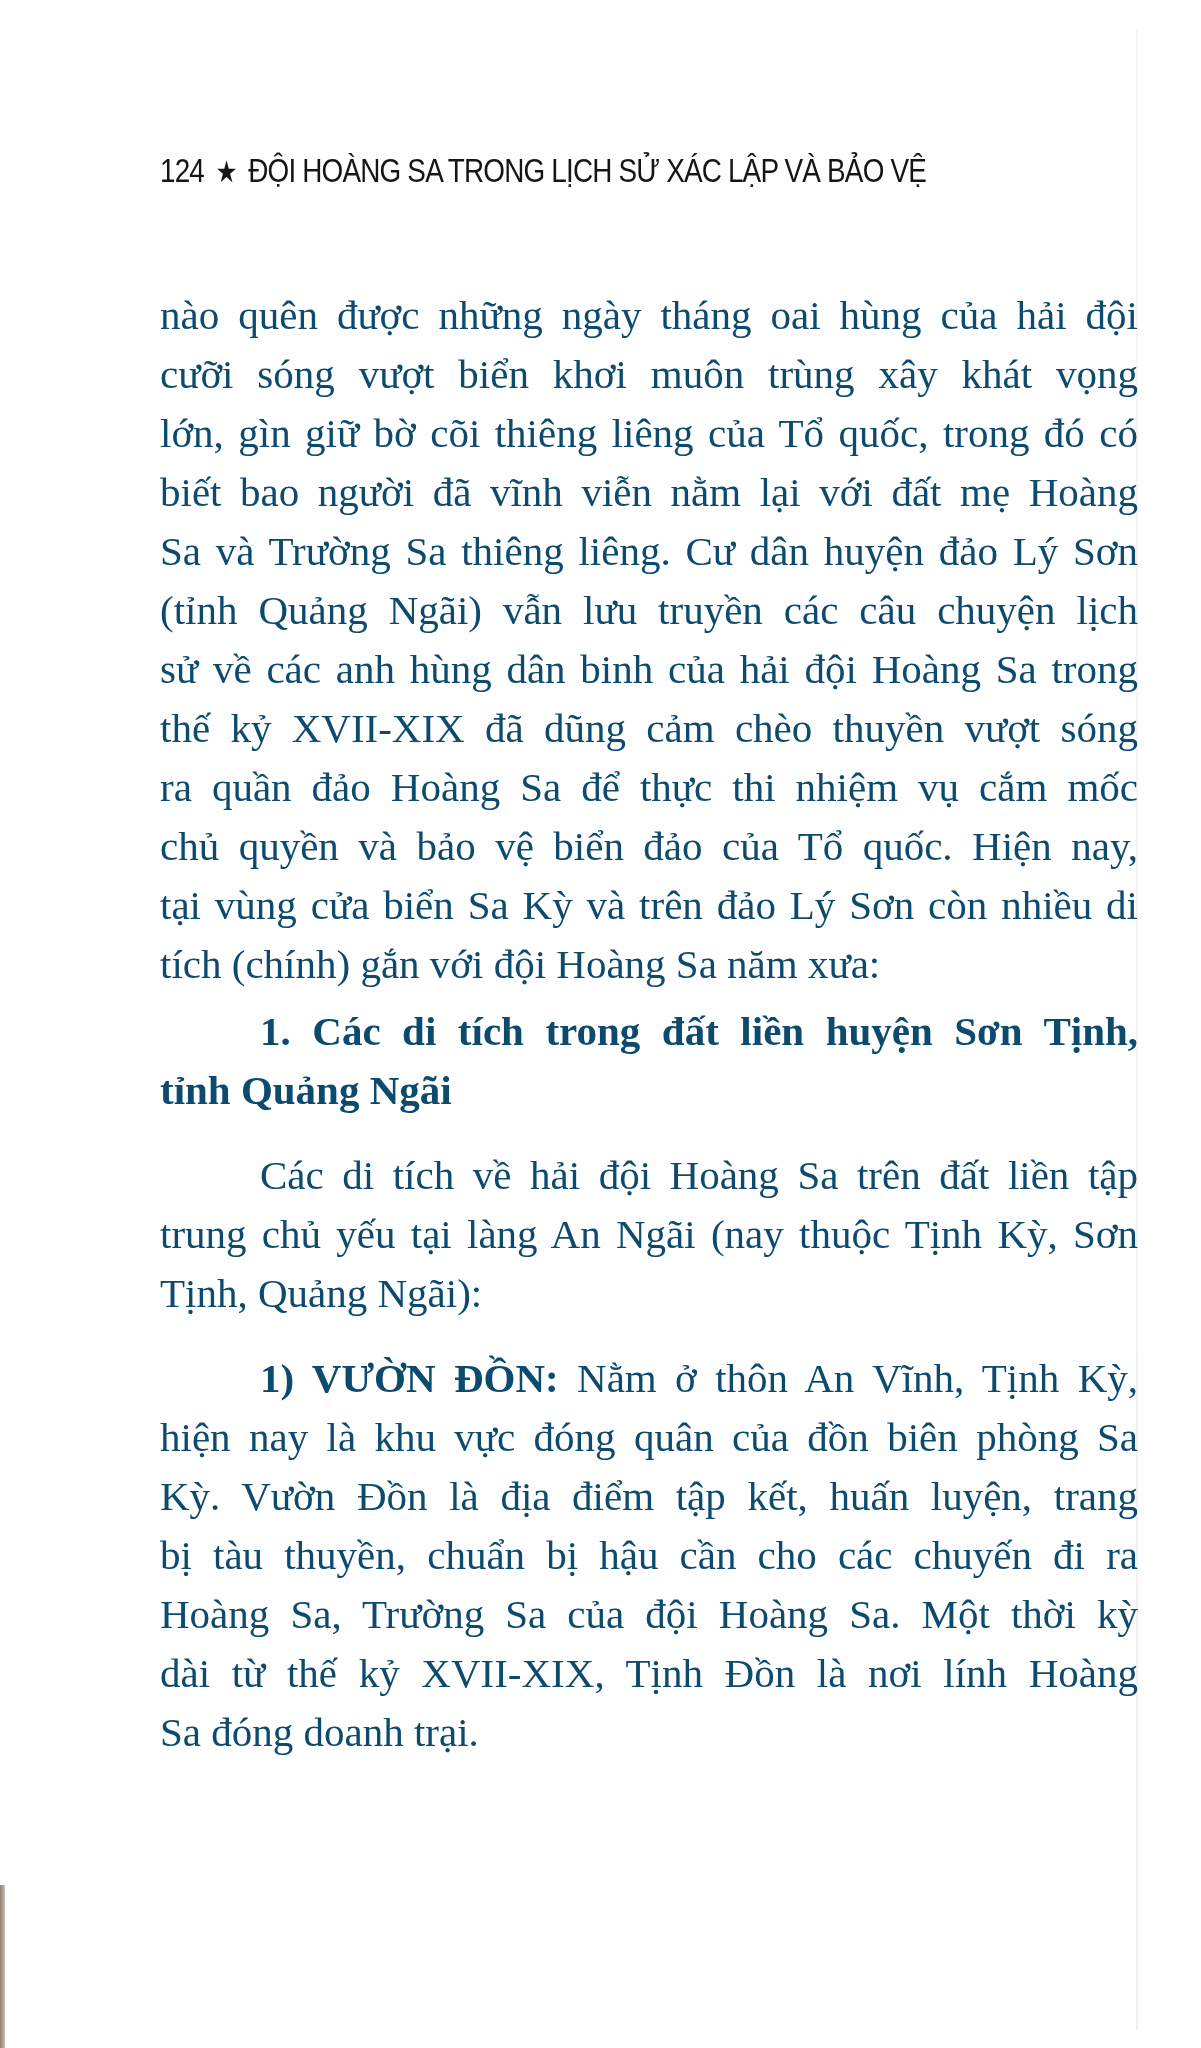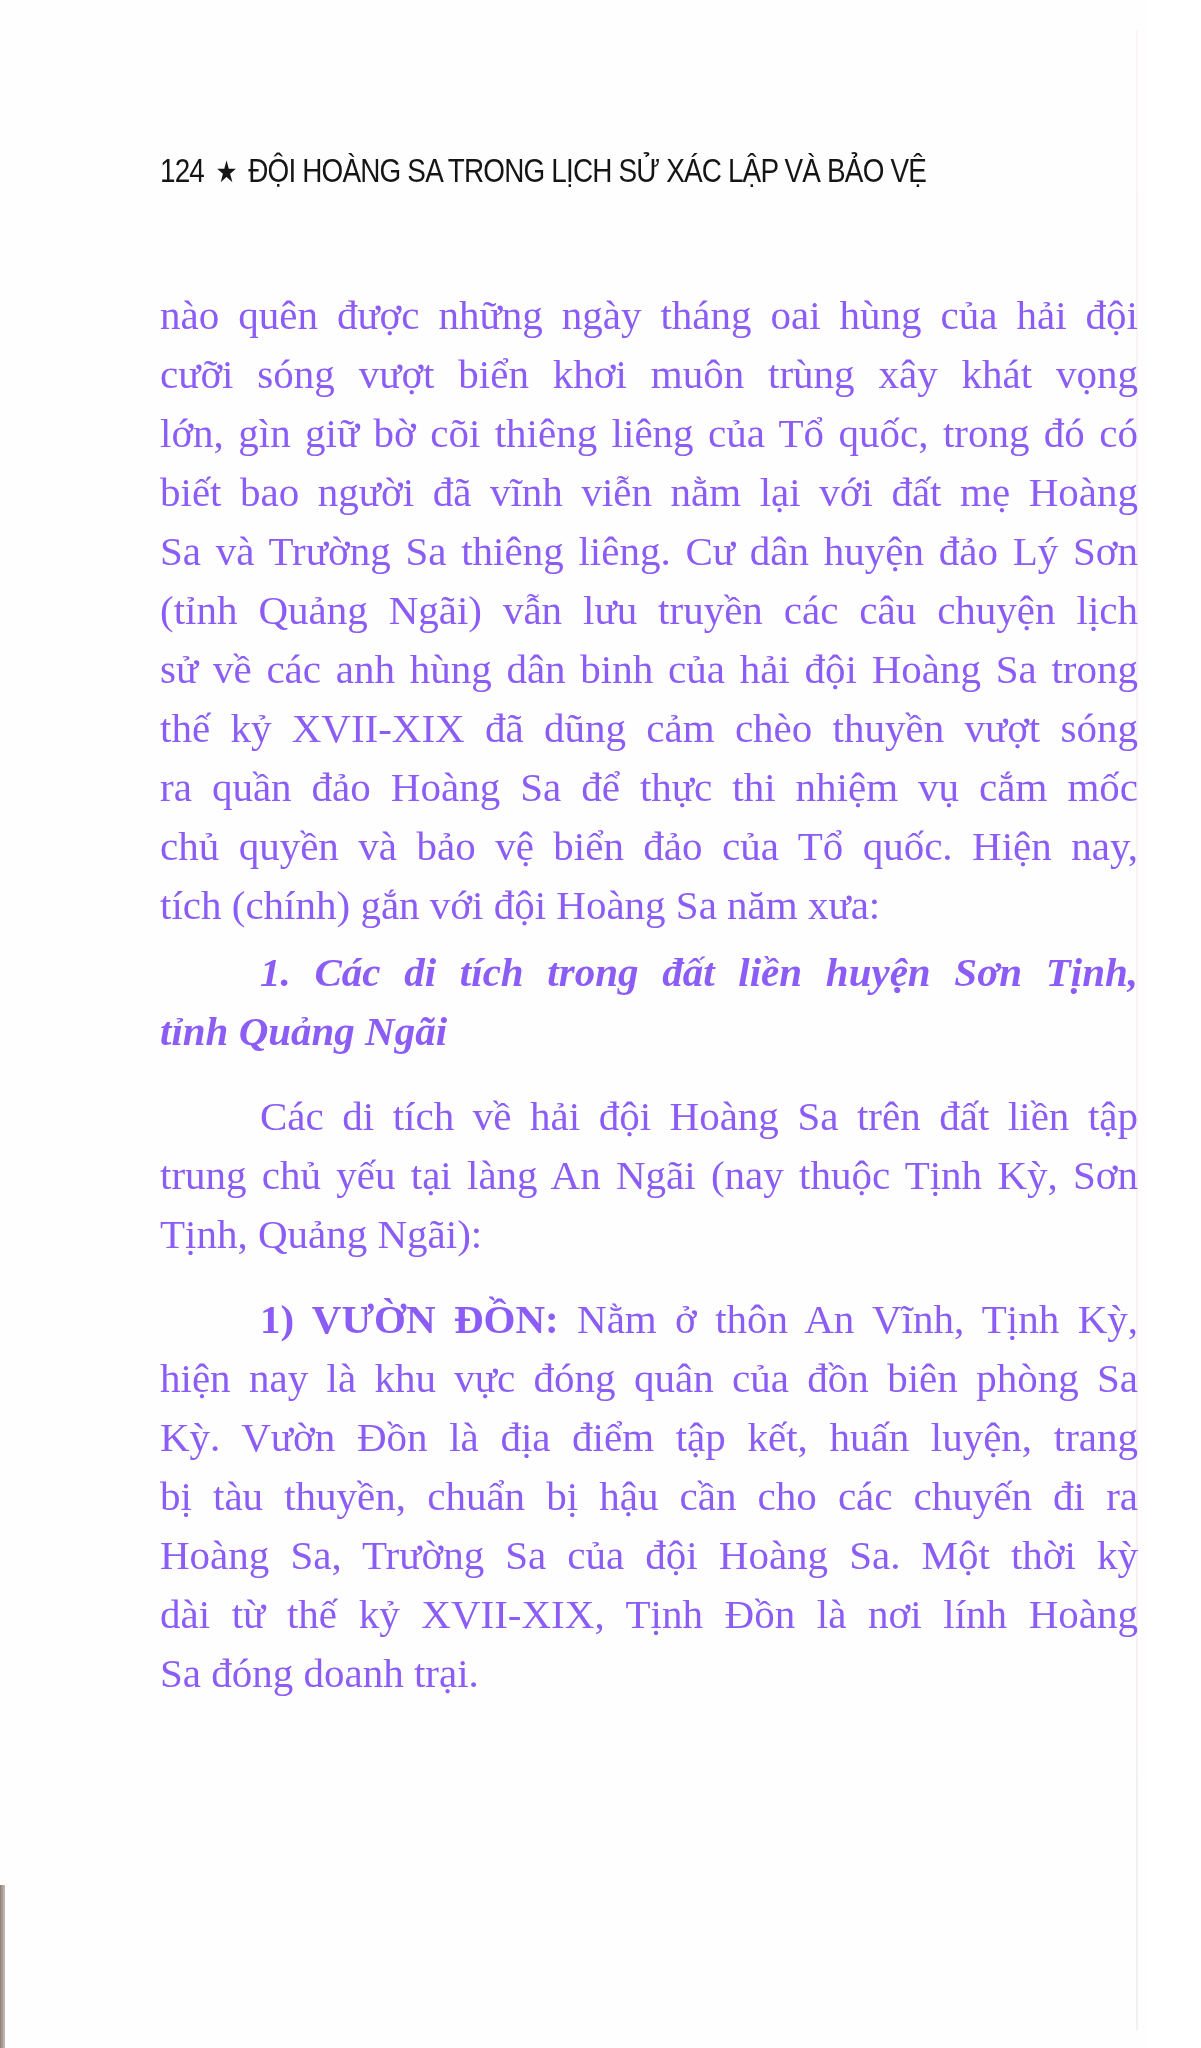--- a/index.html
+++ b/index.html
@@ -48,34 +48,34 @@
     .running-header .page-num { margin-right: 14px; }
     .running-header .star { margin-right: 14px; font-size: 30px; }
     .body-text {
       position: absolute;
       left: 160px;
       top: 286px;
       width: 978px;
       font-family: "Liberation Serif", serif;
       font-size: 41px;
       line-height: 59px;
-      color: #8b5cf6;
+      color: #0c4a6e;
     }
     .line {
       display: block;
       white-space: nowrap;
       text-align: justify;
       text-align-last: justify;
       height: 59px;
     }
     .line.last {
       text-align-last: left;
     }
     .indent { padding-left: 100px; }
-    .gap-1 { margin-top: 8px; font-style: italic; }
+    .gap-1 { margin-top: 8px; }
     .gap-2 { margin-top: 26px; }
     .gap-3 { margin-top: 26px; }
     .bold { font-weight: bold; }
   </style>
 </head>
 <body>
 
 <div class="page">
   <div class="page-edge-right"></div>
   <div class="page-edge-left"></div>
@@ -90,20 +90,21 @@
       <span class="line">nào quên được những ngày tháng oai hùng của hải đội</span>
       <span class="line">cưỡi sóng vượt biển khơi muôn trùng xây khát vọng</span>
       <span class="line">lớn, gìn giữ bờ cõi thiêng liêng của Tổ quốc, trong đó có</span>
       <span class="line">biết bao người đã vĩnh viễn nằm lại với đất mẹ Hoàng</span>
       <span class="line">Sa và Trường Sa thiêng liêng. Cư dân huyện đảo Lý Sơn</span>
       <span class="line">(tỉnh Quảng Ngãi) vẫn lưu truyền các câu chuyện lịch</span>
       <span class="line">sử về các anh hùng dân binh của hải đội Hoàng Sa trong</span>
       <span class="line">thế kỷ XVII-XIX đã dũng cảm chèo thuyền vượt sóng</span>
       <span class="line">ra quần đảo Hoàng Sa để thực thi nhiệm vụ cắm mốc</span>
       <span class="line">chủ quyền và bảo vệ biển đảo của Tổ quốc. Hiện nay,</span>
+      <span class="line">tại vùng cửa biển Sa Kỳ và trên đảo Lý Sơn còn nhiều di</span>
       <span class="line last">tích (chính) gắn với đội Hoàng Sa năm xưa:</span>
     </div>
 
     <div class="paragraph gap-1 bold">
       <span class="line indent">1. Các di tích trong đất liền huyện Sơn Tịnh,</span>
       <span class="line last">tỉnh Quảng Ngãi</span>
     </div>
 
     <div class="paragraph gap-2">
       <span class="line indent">Các di tích về hải đội Hoàng Sa trên đất liền tập</span>

